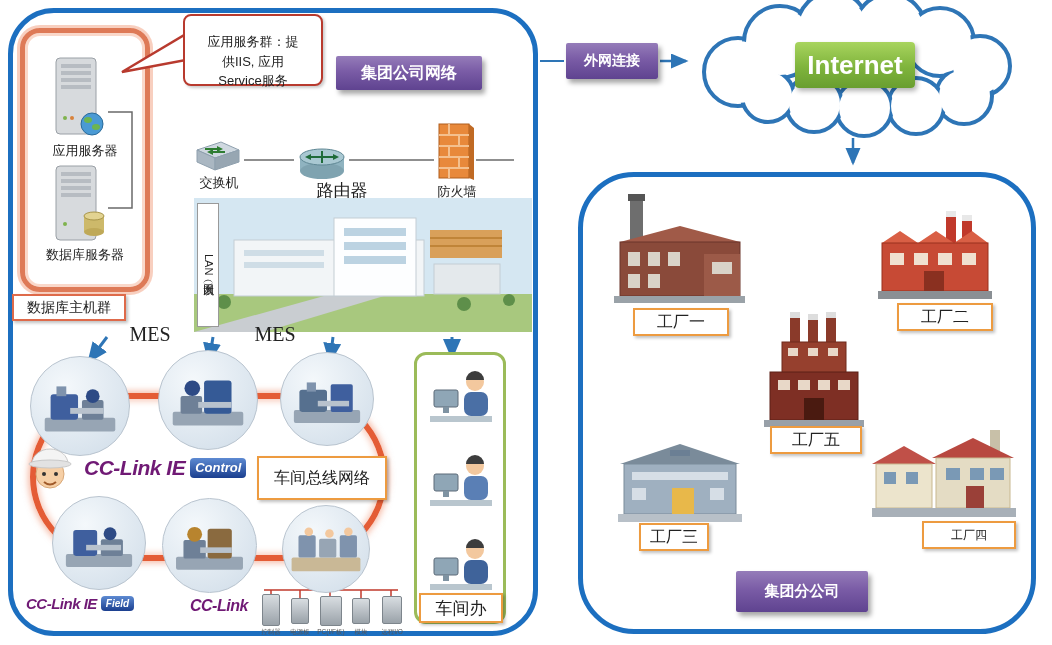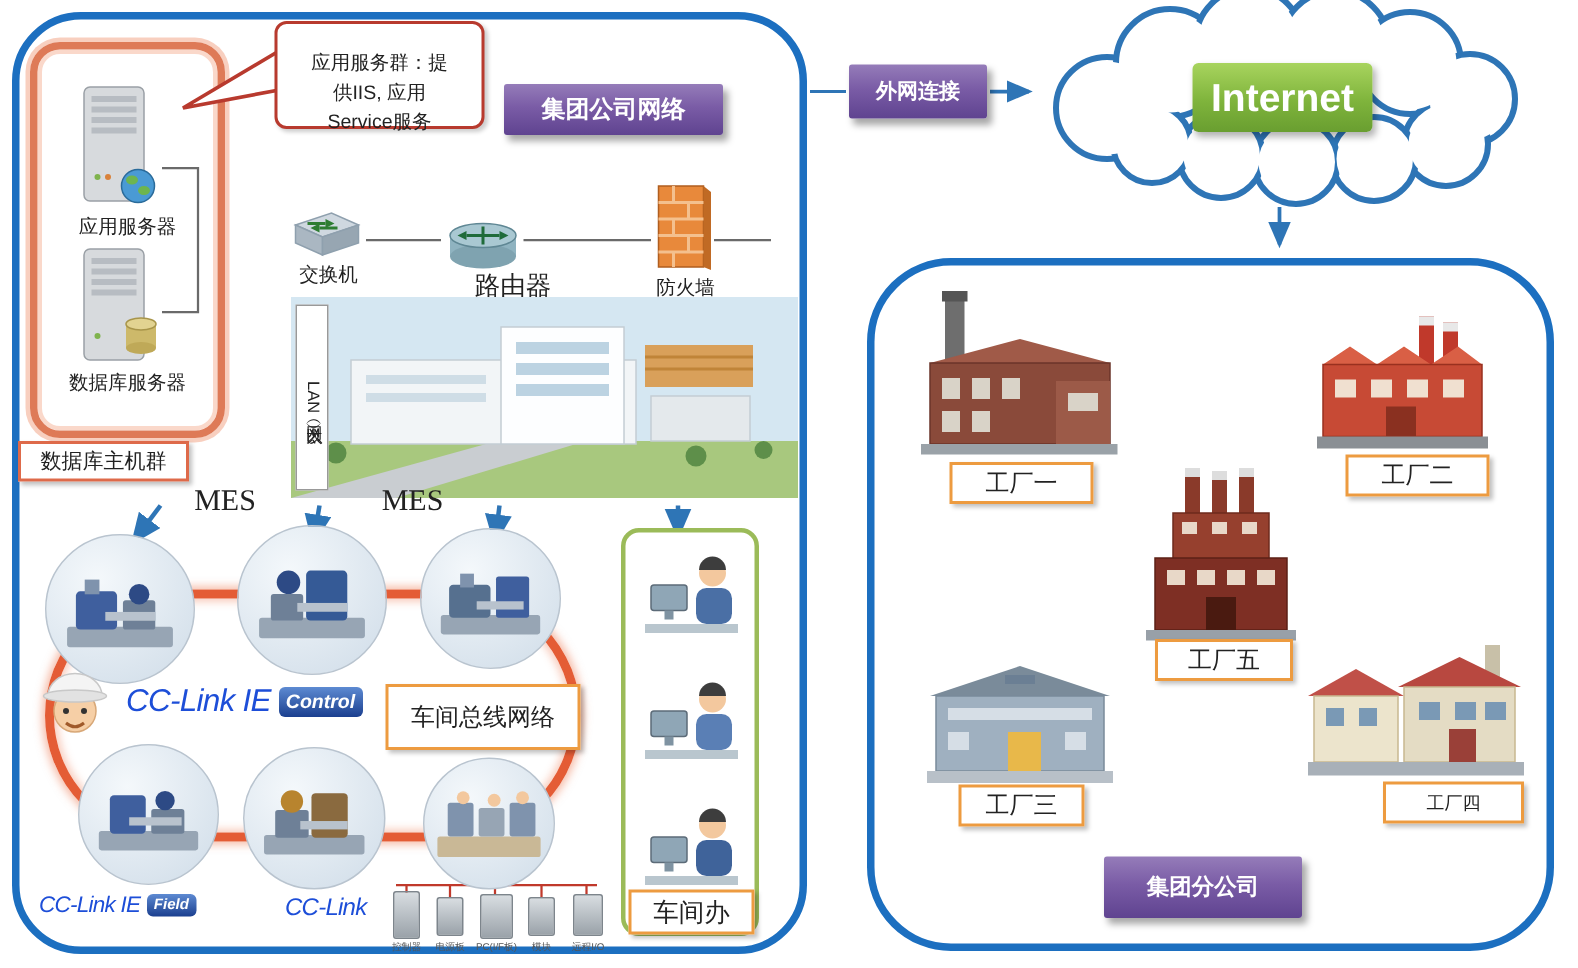--- a/index.html
+++ b/index.html
@@ -14,21 +14,21 @@
               justify-content:center;color:#222;box-shadow:2px 2px 3px rgba(0,0,0,.25);}
   .red-group{border:5px solid #DE7A57;border-radius:20px;
               box-shadow:0 0 0 3px rgba(243,168,138,.55), inset 0 0 0 3px rgba(243,168,138,.45);}
   .callout{background:#fff;border:2px solid #B83A2E;border-radius:8px;text-align:center;
               font-size:13px;line-height:1.5;padding:16px 2px;box-shadow:2px 2px 3px rgba(0,0,0,.2);}
   .loop{border:6px solid #E45C35;border-radius:85px;
               box-shadow:0 0 6px 2px rgba(238,122,82,.5), inset 0 0 6px 2px rgba(238,122,82,.4);}
   .circle{border-radius:50%;border:1px solid #b9c4cf;overflow:hidden;
               background:radial-gradient(circle at 35% 30%,#f4f8fb 0%,#cfdce8 100%);}
   .green-box{border:3px solid #9BBB59;border-radius:12px;background:#fff;}
-  .cclink{color:#1d4ed8;font-style:italic;font-weight:normal;letter-spacing:-.5px;}
+  .cclink{color:#701a75;font-style:italic;font-weight:bold;letter-spacing:-.5px;}
   .cc-badge{display:inline-block;background:linear-gradient(180deg,#5d8ad2,#1b3f8f);color:#fff;
               font-style:italic;font-weight:bold;border-radius:4px;padding:0 5px;line-height:1.5;}
   .vtext{writing-mode:vertical-rl;text-orientation:mixed;}
   .lbl{display:flex;align-items:center;justify-content:center;}
   .device{background:linear-gradient(180deg,#d8dde1,#9aa2a9);border:1px solid #7d858c;border-radius:2px;}
   .dev-lbl{font-size:6.5px;color:#555;text-align:center;line-height:1.1;}
 </style>
 </head>
 <body>
 
@@ -390,21 +390,21 @@
   <svg class="abs" style="left:616px;top:436px;z-index:2;" width="128" height="88" viewBox="0 0 128 88">
     <polygon points="4,28 64,8 124,28" fill="#7a8b9a"></polygon>
     <rect x="8" y="28" width="112" height="50" fill="#9fb0c0" stroke="#7a8b9a"></rect>
     <rect x="54" y="14" width="20" height="6" fill="#6b7f94"></rect>
     <rect x="16" y="36" width="96" height="8" fill="#d6dee6"></rect>
     <rect x="56" y="52" width="22" height="26" fill="#e8b84a"></rect>
     <rect x="16" y="52" width="14" height="12" fill="#d6dee6"></rect>
       <rect x="94" y="52" width="14" height="12" fill="#d6dee6"></rect>
     <rect x="2" y="78" width="124" height="8" fill="#b8c0c8"></rect>
   </svg>
-  <div class="abs orange-label" style="left:639px;top:523px;width:84px;height:28px;font-size:16px;z-index:3;">
+  <div class="abs orange-label" style="left:639px;top:523px;width:70px;height:28px;font-size:16px;z-index:3;">
     <span>工厂三</span>
   </div>
 
   <svg class="abs" style="left:870px;top:424px;z-index:2;" width="148" height="96" viewBox="0 0 148 96">
     <rect x="120" y="6" width="10" height="28" fill="#c8c0a8"></rect>
     <polygon points="2,40 34,22 66,40" fill="#c05048"></polygon>
     <rect x="6" y="40" width="56" height="44" fill="#ece4cc" stroke="#c8b890"></rect>
     <polygon points="62,34 103,14 144,34" fill="#b84840"></polygon>
     <rect x="66" y="34" width="74" height="50" fill="#e4dcc4" stroke="#c8b890"></rect>
     <rect x="14" y="48" width="12" height="12" fill="#7a99b5"></rect>

